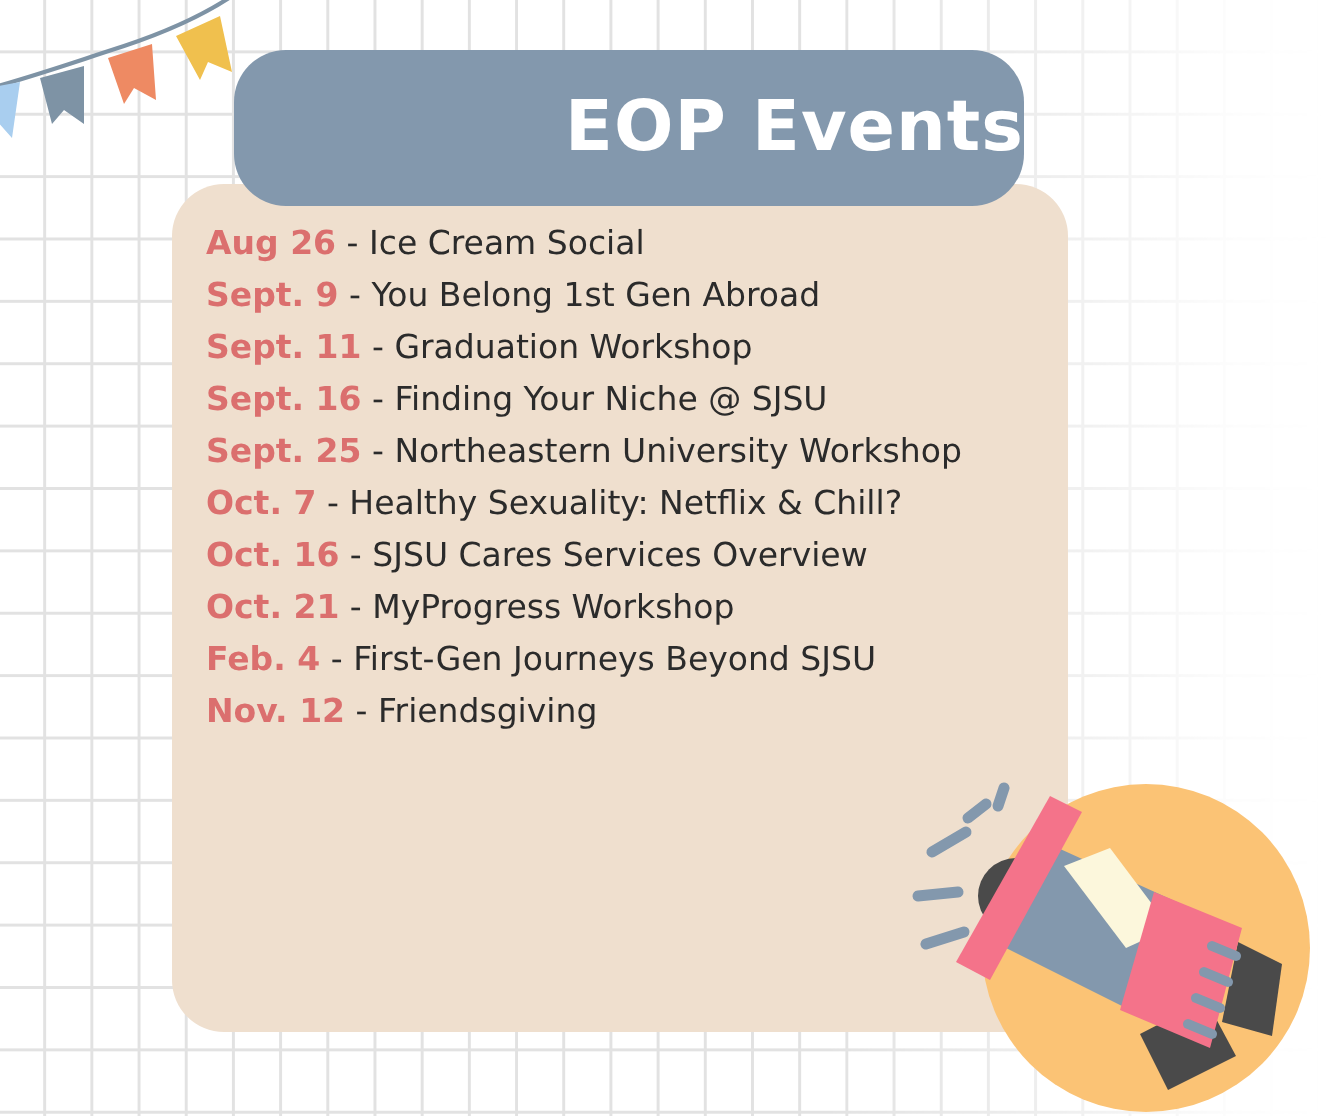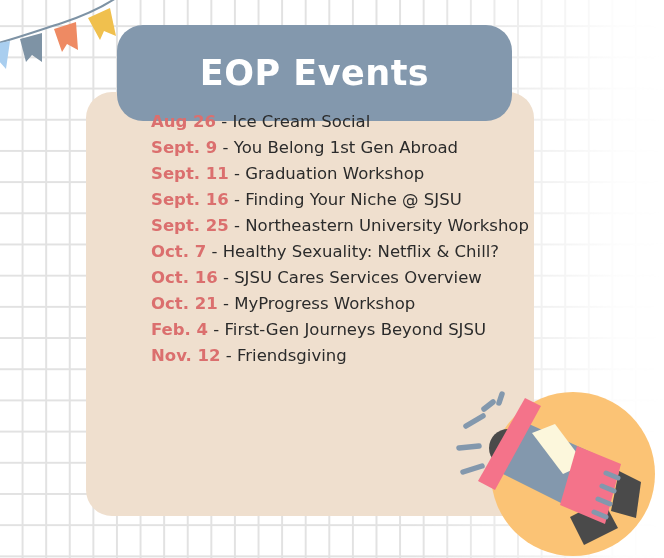--- a/index.html
+++ b/index.html
@@ -43,26 +43,26 @@
     left: 86px; top: 92px;
     width: 448px; height: 424px;
     background: #EFDFCE;
     border-radius: 26px;
   }
 
   
   .banner {
     position: absolute;
     left: 117px; top: 25px;
-    width: 395px; height: 96px;
+    width: 395px; height: 78px;
     background: #8398AD;
     border-radius: 26px;
     display: flex;
     align-items: center;
-    justify-content: center;
+    justify-content: flex-end;
   }
   .banner-title {
     color: #ffffff;
     font-size: 35px;
     font-weight: bold;
     letter-spacing: 0.5px;
     font-family: "DejaVu Sans", "Liberation Sans", sans-serif;
     white-space: nowrap;
   }
 
@@ -70,21 +70,20 @@
   .events {
     position: absolute;
     left: 103px; top: 109px;
     width: 430px;
   }
   .event-row {
     height: 26px;
     line-height: 26px;
     white-space: nowrap;
     font-size: 16.5px;
-    margin-left: 48px;
   }
   .event-date {
     color: #DB6F6E;
     font-weight: bold;
     font-size: 16.5px;
   }
   .event-dash {
     color: #2b2b2b;
     font-size: 16.5px;
   }

